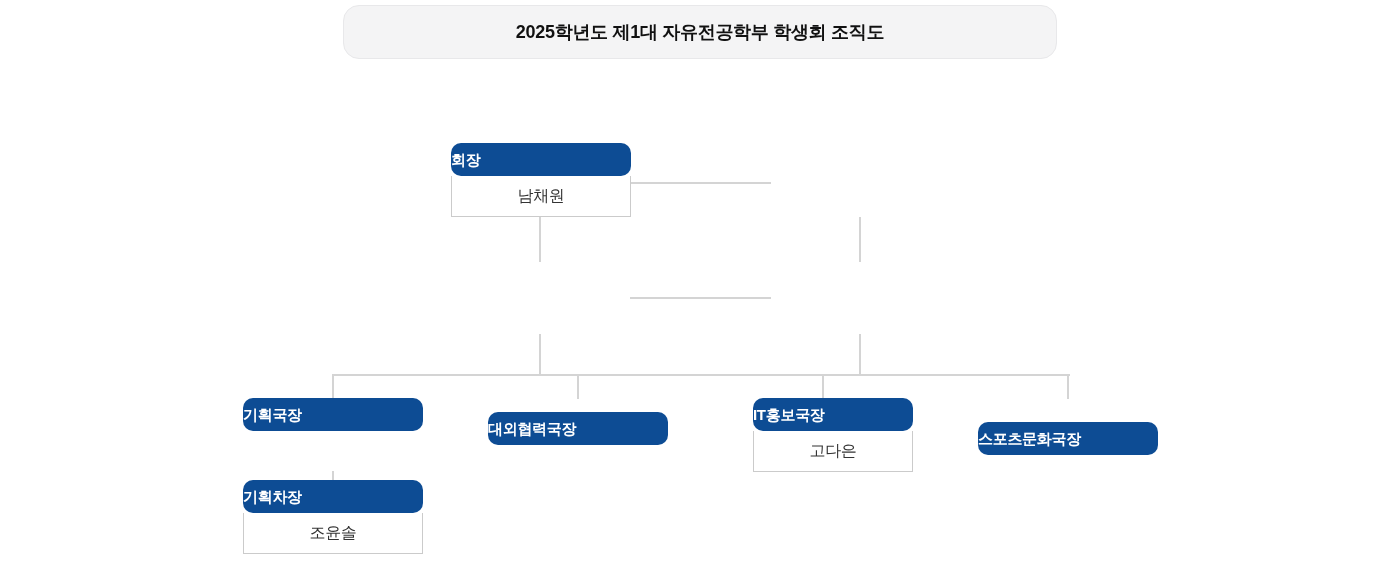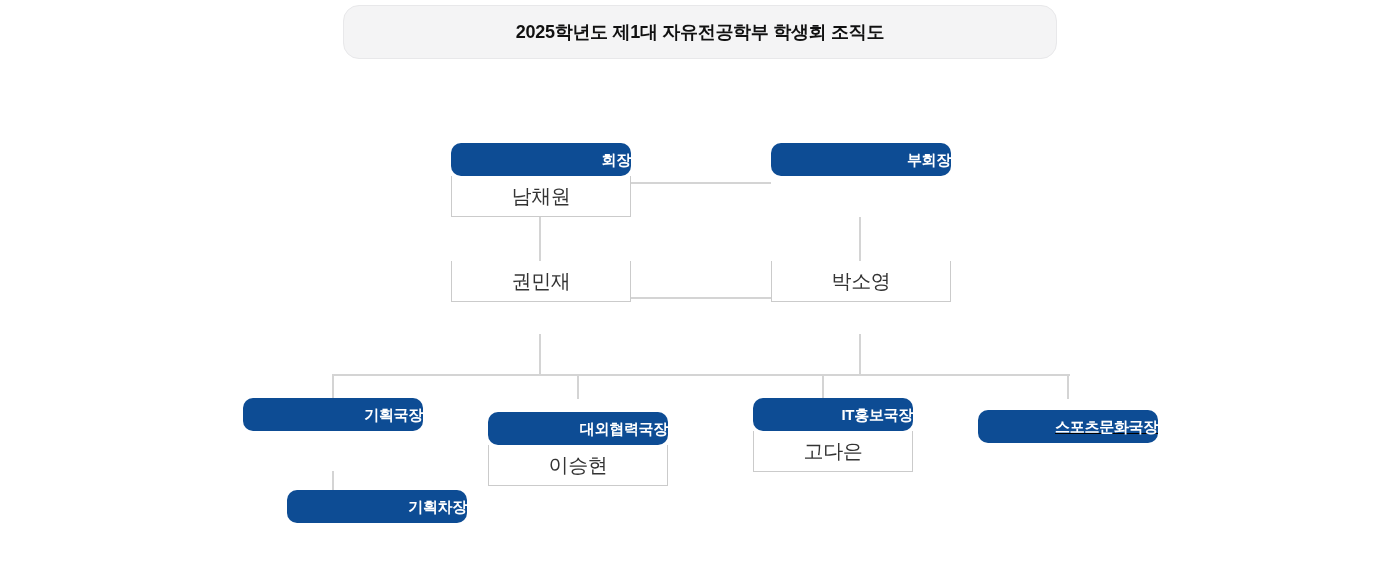--- a/index.html
+++ b/index.html
@@ -39,41 +39,41 @@
   .line.v{width:2px;}
 
   
   .node{position:absolute;width:180px;}
   .node-role{
     position:relative;z-index:2;
     height:33px;line-height:33px;
     background:var(--header-blue);
     border-radius:10px;
     color:#ffffff;font-size:15px;font-weight:bold;
-    text-align:right;letter-spacing:-0.3px;
+    text-align:left;letter-spacing:-0.3px;
   }
   .node-name{
     height:41px;line-height:40px;
     background:#ffffff;
     border:1px solid var(--box-border-gray);
     border-top:none;
     color:var(--name-text);
-    font-size:20px;text-align:center;letter-spacing:-0.3px;
+    font-size:16px;text-align:center;letter-spacing:-0.3px;
   }
 
   
   .pos-president{left:451px;top:143px;}
   .pos-vice-president{left:771px;top:143px;}
   .pos-executive-committee-chair{left:451px;top:261px;}
   .pos-rights-welfare-chair{left:771px;top:261px;}
   .pos-planning-director{left:243px;top:398px;}
   .pos-external-cooperation-director{left:488px;top:412px;}
   .pos-it-pr-director{left:733px;top:398px;padding-left:20px;}
-  .pos-sports-culture-director{left:978px;top:410px;text-decoration:underline;}
-  .pos-planning-deputy-director{left:243px;top:490px;margin-left:44px;}
+  .pos-sports-culture-director{left:978px;top:422px;}
+  .pos-planning-deputy-director{left:243px;top:480px;}
 </style>
 </head>
 <body>
 
 <div class="canvas">
 
   <div class="title-box">
     <span>2025학년도 제1대 자유전공학부 학생회 조직도</span>
   </div>
 
@@ -89,42 +89,39 @@
   <div class="line v" style="left:577px;top:374px;height:25px"></div>
   <div class="line v" style="left:822px;top:374px;height:25px"></div>
   <div class="line v" style="left:1067px;top:374px;height:25px"></div>
   <div class="line v" style="left:332px;top:471px;height:24px"></div>
 
   <div class="node pos-president">
     <div class="node-role">회장</div>
     <div class="node-name">남채원</div>
   </div>
   <div class="node pos-vice-president">
-    <div class="node-role">부회장</div>
   </div>
 
   <div class="node pos-executive-committee-chair">
-    <div class="node-name">권민재</div>
   </div>
   <div class="node pos-rights-welfare-chair">
-    <div class="node-name">박소영</div>
   </div>
 
   <div class="node pos-planning-director">
     <div class="node-role">기획국장</div>
   </div>
   <div class="node pos-external-cooperation-director">
     <div class="node-role">대외협력국장</div>
-    <div class="node-name">이승현</div>
   </div>
   <div class="node pos-it-pr-director">
     <div class="node-role">IT홍보국장</div>
     <div class="node-name">고다은</div>
   </div>
   <div class="node pos-sports-culture-director">
     <div class="node-role">스포츠문화국장</div>
   </div>
 
   <div class="node pos-planning-deputy-director">
     <div class="node-role">기획차장</div>
+    <div class="node-name">조윤솔</div>
   </div>
 
 </div>
 
 </body></html>

